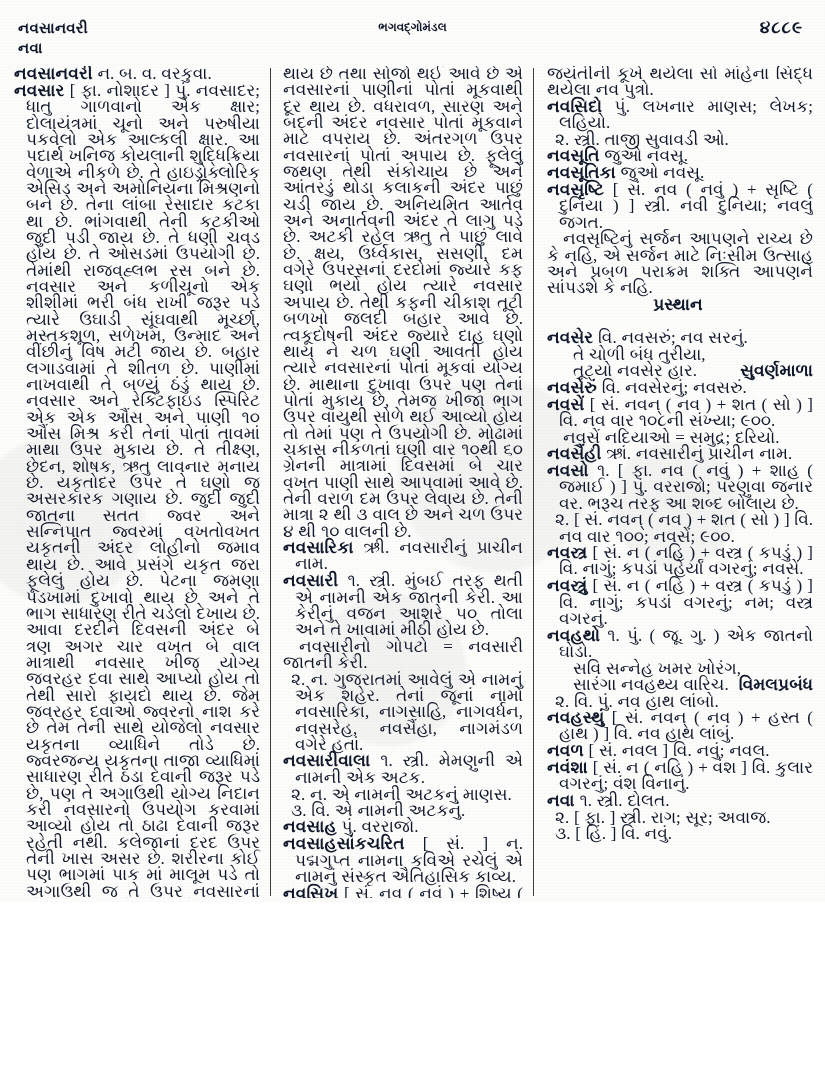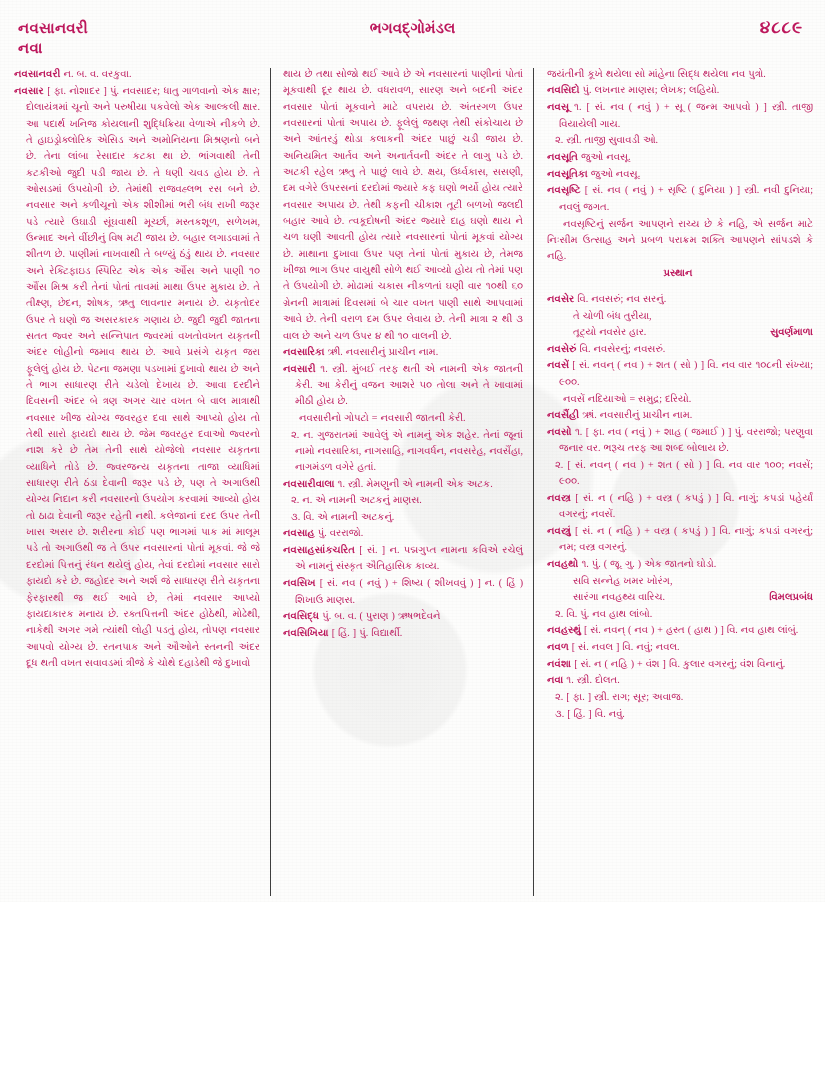--- a/index.html
+++ b/index.html
@@ -8,21 +8,21 @@
     background: #ffffff;
   }
 
   #page {
     position: relative;
     width: 825px;
     height: 902px;
     background: #fdfdfc;
     overflow: hidden;
     font-family: "Liberation Serif", "DejaVu Serif", serif;
-    color: #be185d;
+    color: #0f172a;
   }
 
   
   .watermark {
     position: absolute;
     pointer-events: none;
     border-radius: 50%;
     background: radial-gradient(circle, rgba(0,0,0,0.045) 0%, rgba(0,0,0,0.035) 58%, rgba(0,0,0,0.0) 62%);
   }
   .wm-a { left: -40px;  top: 420px; width: 200px; height: 200px; }
@@ -43,21 +43,21 @@
     font-size: 15px;
     font-weight: bold;
     line-height: 1.35;
     letter-spacing: 0.2px;
   }
   .runhead-left .lh2 { display:block; }
   .runhead-center {
     position: absolute;
     left: 0; right: 0; top: 2px;
     text-align: center;
-    font-size: 15px;
+    font-size: 12px;
     font-weight: bold;
   }
   .runhead-right {
     position: absolute;
     right: 22px; top: 0px;
     font-size: 17px;
     font-weight: bold;
     letter-spacing: 1px;
     margin-left: 47px;
   }
@@ -69,21 +69,21 @@
     right: 12px;
     top: 66px;
     bottom: 4px;
     display: flex;
     align-items: stretch;
   }
   .col {
     position: relative;
     box-sizing: border-box;
     overflow: hidden;
-    font-size: 10px;
+    font-size: 17px;
     line-height: 16.35px;
     text-align: justify;
     text-justify: inter-word;
     word-spacing: 0.5px;
   }
   .col-1 { width: 256px; padding-right: 10px; }
   .col-2 { width: 262px; padding-left: 12px; padding-right: 10px; }
   .col-3 { width: 279px; padding-left: 13px; }
 
   .rule {
@@ -215,24 +215,20 @@
     <div class="rule"></div>
 
     <div class="col col-3">
       <p class="flow">જયંતીની કૂખે થયેલા સો માંહેના સિદ્ધ થયેલા નવ પુત્રો.</p>
 
       <p class="entry hang">
         <span class="hw">નવસિદો</span>
         <span>પું. લખનાર માણસ; લેખક; લહિયો.</span>
       </p>
 
-      <p class="entry hang">
-        <span class="hw">નવસૂ</span>
-        <span>૧. [ સં. નવ ( નવું ) + સૂ ( જન્મ આપવો ) ] સ્ત્રી. તાજી વિયાયેલી ગાય.</span>
-      </p>
       <p class="sub">૨. સ્ત્રી. તાજી સુવાવડી ઓ.</p>
 
       <p class="entry hang">
         <span class="hw">નવસૂતિ</span>
         <span>જુઓ નવસૂ.</span>
       </p>
 
       <p class="entry hang">
         <span class="hw">નવસૂતિકા</span>
         <span>જુઓ નવસૂ.</span>

